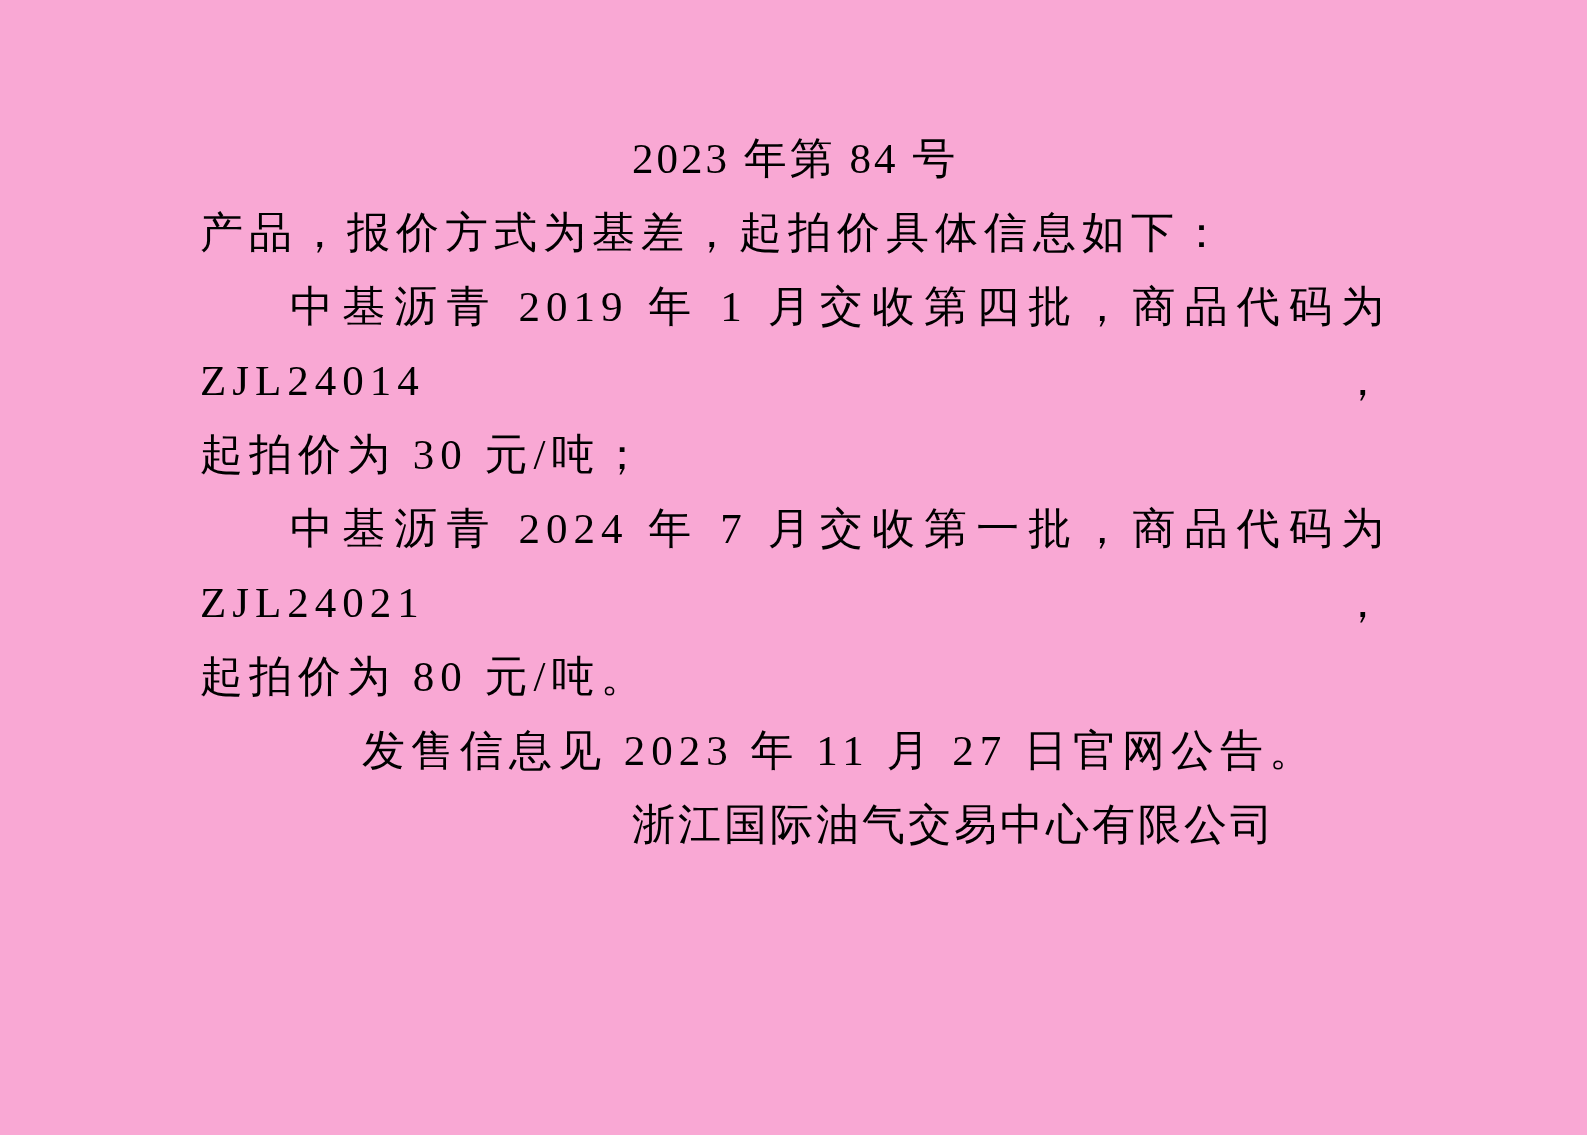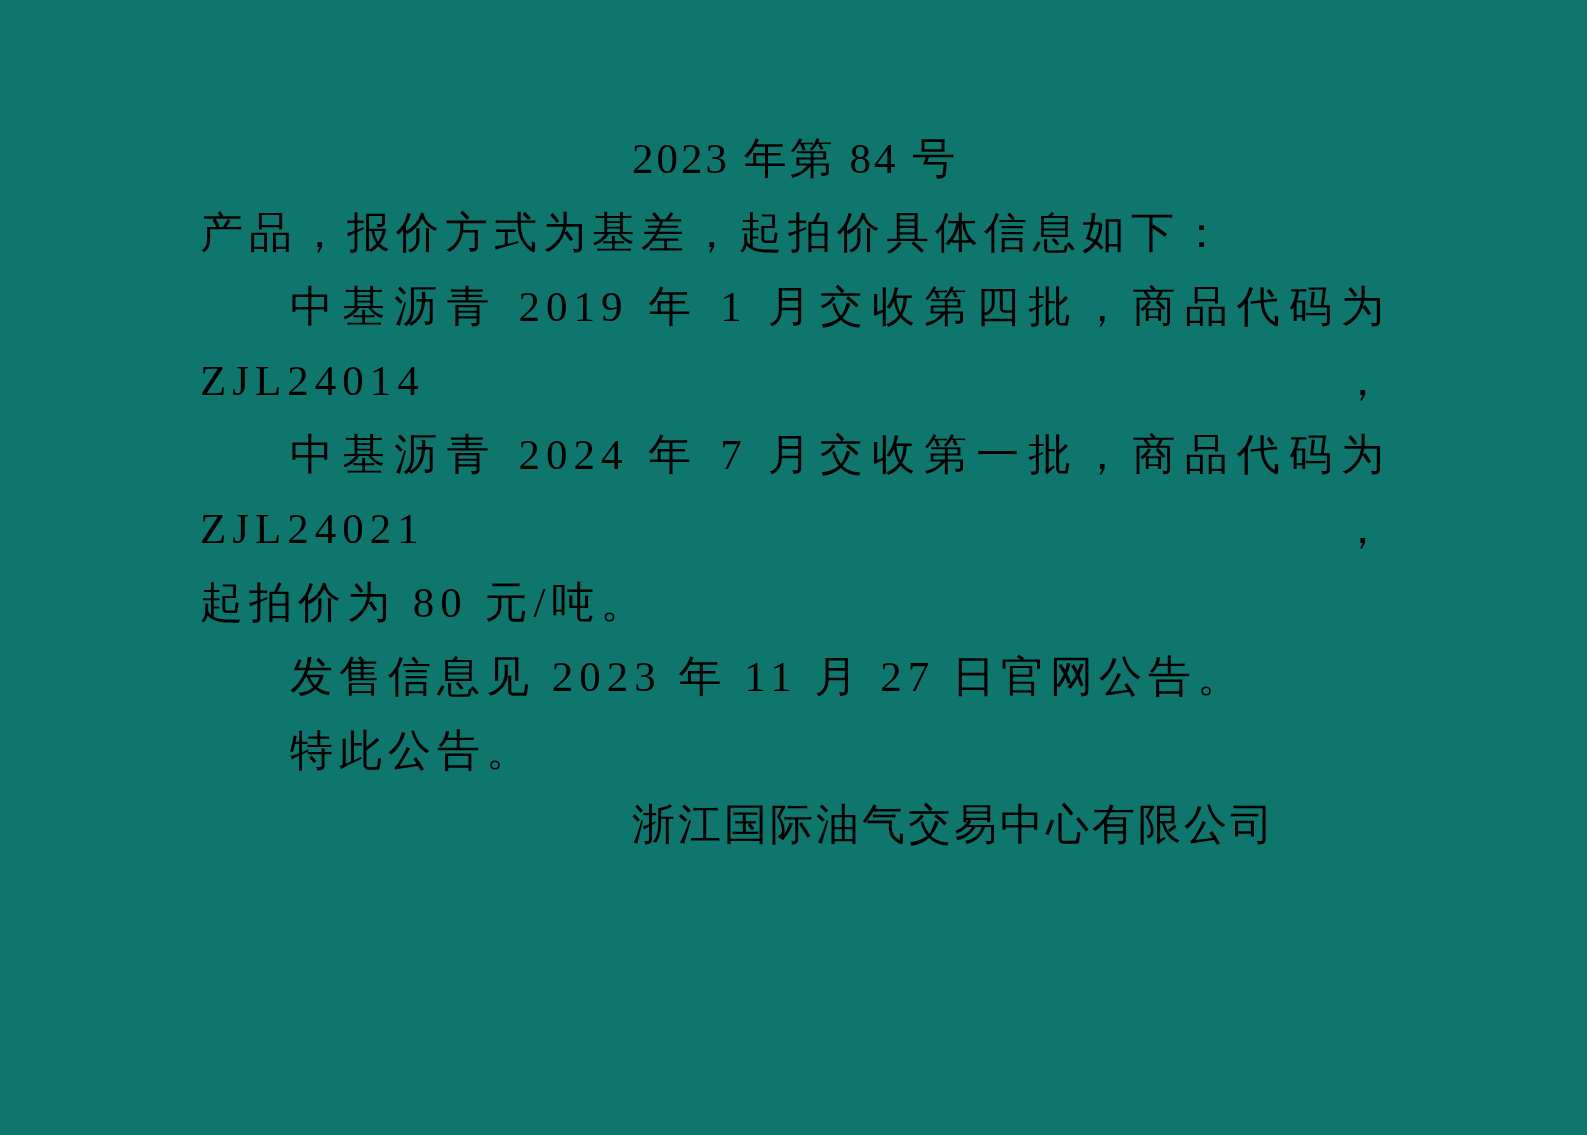--- a/index.html
+++ b/index.html
@@ -6,41 +6,42 @@
   html, body {
     background: #ffffff;
     width: 1587px;
     height: 1135px;
     overflow: hidden;
   }
   .page {
     position: relative;
     width: 1587px;
     height: 1135px;
-    background: #0f766e;
+    background: #f9a8d4;
     color: #000000;
     font-family: "Liberation Serif", "DejaVu Serif", serif;
     font-size: 43px;
   }
   .content {
     position: absolute;
     left: 200px;
     top: 122px;
     width: 1190px;
   }
   .line {
     line-height: 74px;
     letter-spacing: 6px;
   }
   .title-line {
     text-align: center;
     letter-spacing: 3px;
   }
   .indent {
     text-indent: 90px;
+    text-align: center;
   }
   .fill {
     text-align: justify;
     text-align-last: justify;
   }
   .sig-company {
     text-align: center;
     padding-left: 318px;
     letter-spacing: 3px;
   }
@@ -52,25 +53,25 @@
   <div class="content">
 
     <div class="line title-line">2023 年第 84 号</div>
 
 
 
     <div class="line">产品，报价方式为基差，起拍价具体信息如下：</div>
 
     <div class="line indent fill">中基沥青 2019 年 1 月交收第四批，商品代码为 ZJL24014，</div>
 
+    <div class="line">起拍价为 30 元/吨；</div>
 
     <div class="line indent fill">中基沥青 2024 年 7 月交收第一批，商品代码为 ZJL24021，</div>
 
     <div class="line">起拍价为 80 元/吨。</div>
 
     <div class="line indent">发售信息见 2023 年 11 月 27 日官网公告。</div>
 
-    <div class="line indent">特此公告。</div>
 
     <div class="line sig-company">浙江国际油气交易中心有限公司</div>
 
   </div>
 </div>
 
 </body></html>

